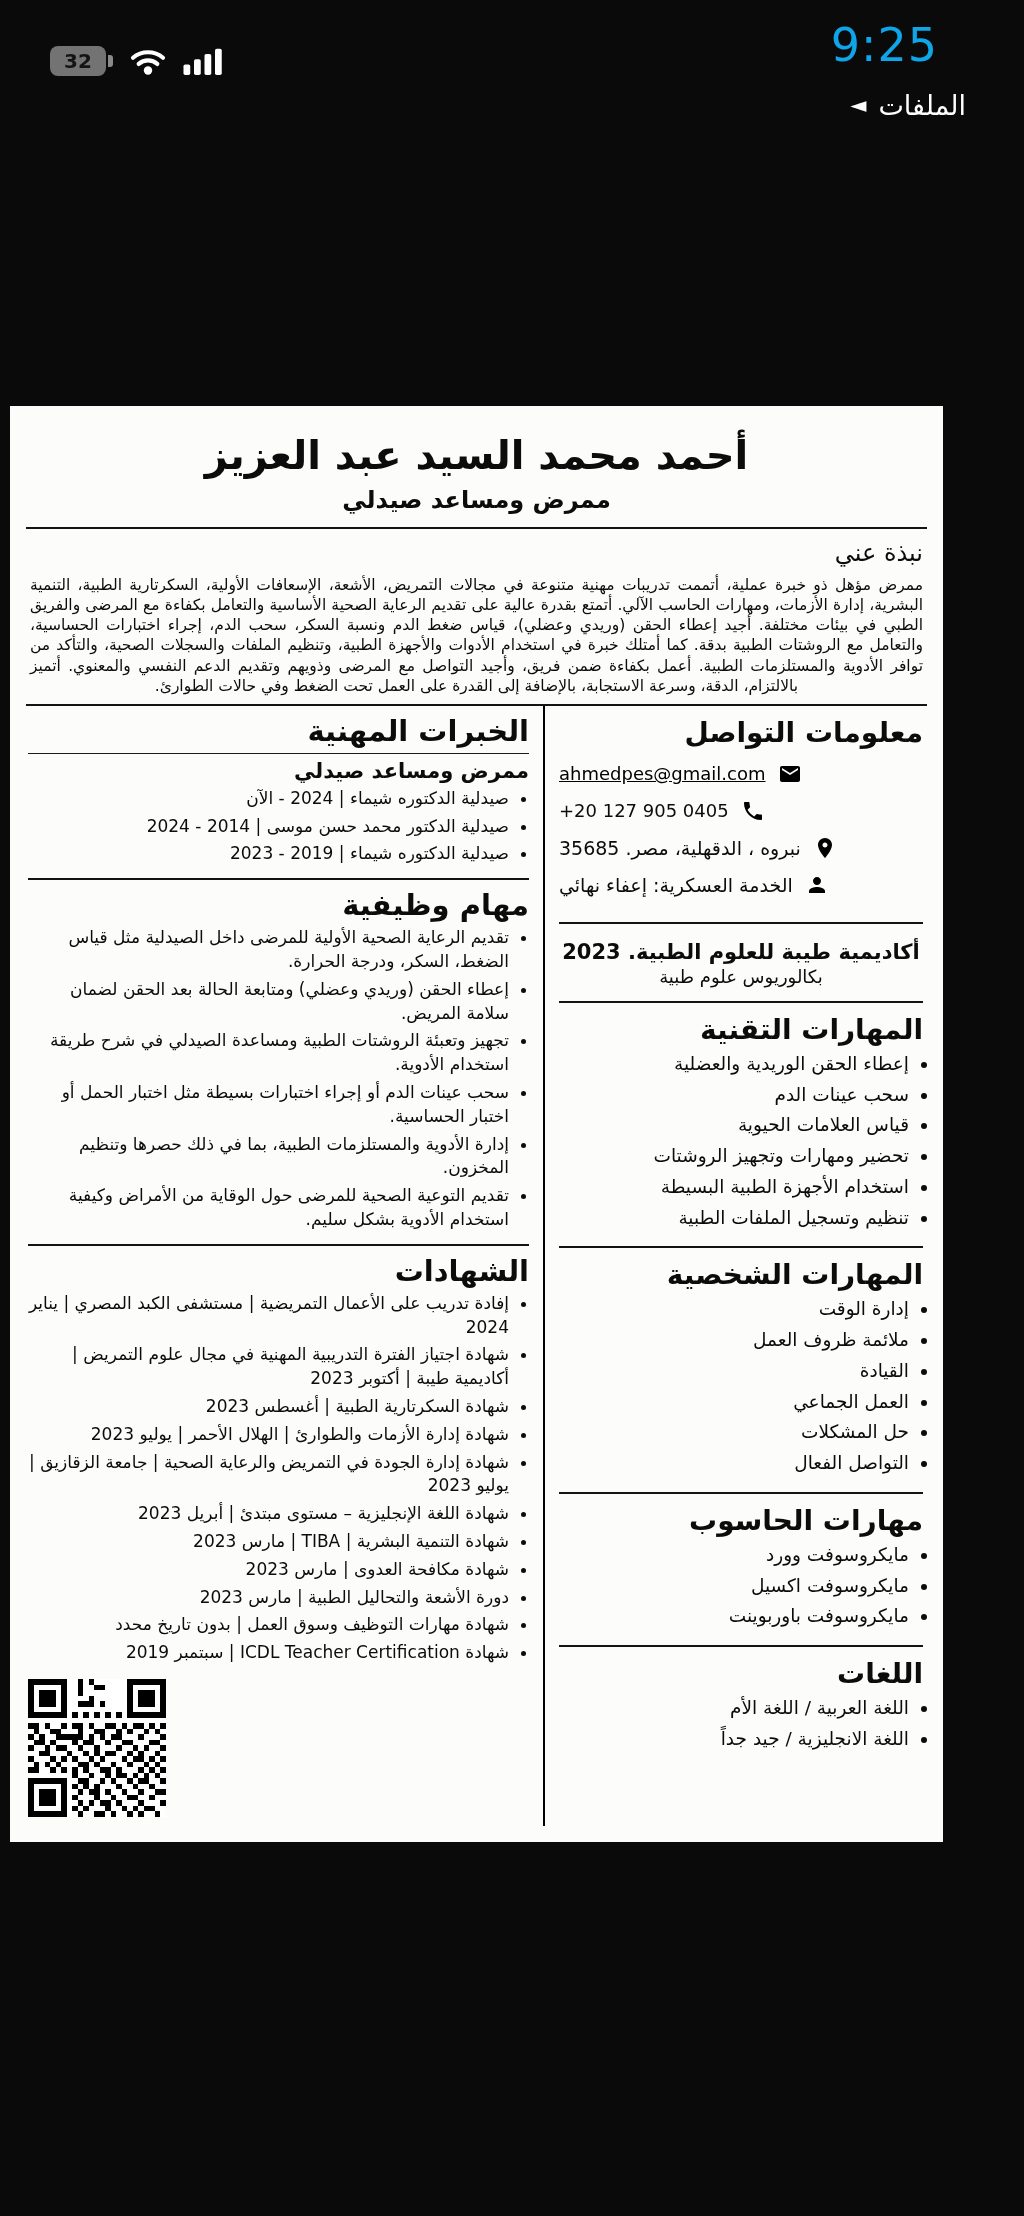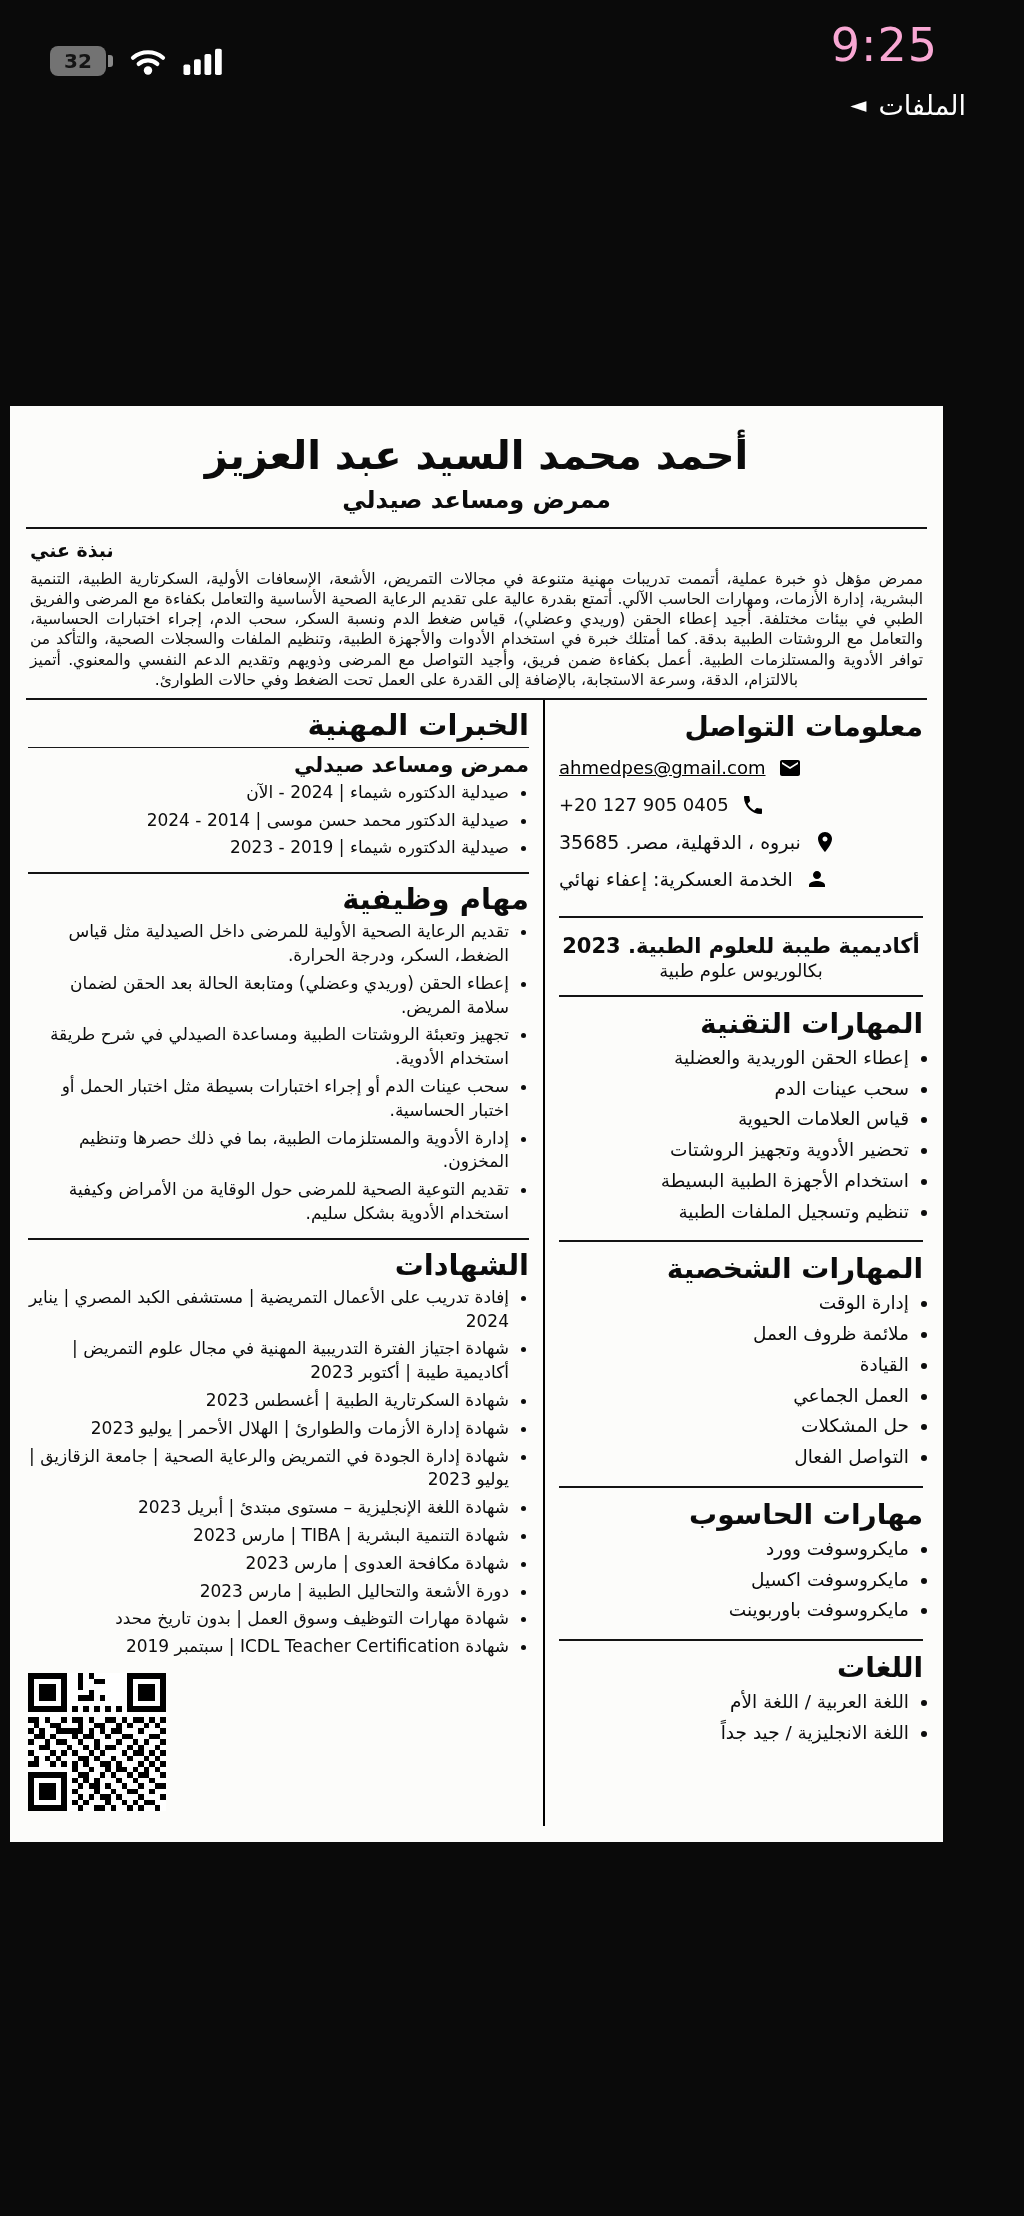--- a/index.html
+++ b/index.html
@@ -13,39 +13,39 @@
   .screen { position:relative; width:1024px; height:2216px; background:#0a0a0a; }
 
   
   .status-icons { position:absolute; top:44px; left:50px; height:34px; display:flex; align-items:center; gap:17px; }
   .battery { display:flex; align-items:center; gap:2px; }
   .battery-body { width:56px; height:30px; background:#737373; border-radius:8px; display:flex; align-items:center; justify-content:center; }
   .battery-num { font-size:20px; font-weight:700; color:#141414; }
   .battery-cap { width:5px; height:12px; background:#8a8a8a; border-radius:0 3px 3px 0; }
   .wifi { width:36px; height:27px; }
   .cell { width:40px; height:27px; }
-  .clock { position:absolute; top:18px; right:86px; color:#f9a8d4; font-size:46px; font-weight:500; letter-spacing:1px; }
+  .clock { position:absolute; top:18px; right:86px; color:#0ea5e9; font-size:46px; font-weight:500; letter-spacing:1px; }
   .back-btn { position:absolute; top:90px; right:58px; display:flex; align-items:center; gap:12px; color:#fff; font-size:27px; cursor:pointer; }
   .back-tri { font-size:21px; line-height:1; }
 
   
   .doc {
     position:absolute; top:406px; left:10px; width:933px; height:1436px;
     background:#fcfcfa; color:#0c0c0c;
     direction:rtl; text-align:right;
     padding:26px 16px 16px;
     display:flex; flex-direction:column;
     overflow:hidden;
   }
   .doc-header h1 { margin:0; text-align:center; font-size:40px; font-weight:700; }
   .doc-header h2 { margin:8px 0 0; text-align:center; font-size:24px; font-weight:700; }
   .rule { border:0; border-top:2px solid #141414; margin:13px 0 0; }
 
   .about { padding:4px 4px 8px; }
-  .about h3 { text-align:left; font-size:19px; font-weight:700; margin:6px 0 8px; }
+  .about h3 { text-align:right; font-size:24px; font-weight:400; margin:6px 0 8px; }
   .about p { margin:0; font-size:15.5px; line-height:1.3; text-align:justify; text-align-last:center; }
 
   .columns { flex:1; display:flex; border-top:2px solid #141414; }
   .side { width:384px; padding:0 4px 0 14px; border-left:2px solid #000000; }
   .main { flex:1; padding:0 14px 0 2px; }
 
   .side-sec { border-bottom:2px solid #141414; padding:10px 0 12px; }
   .side-sec:last-child { border-bottom:0; }
   .side-sec h3 { margin:0 0 4px; font-size:28px; font-weight:700; }
 
@@ -156,21 +156,21 @@
           <p class="edu1">أكاديمية طيبة للعلوم الطبية. 2023</p>
           <p class="edu2">بكالوريوس علوم طبية</p>
         </section>
 
         <section class="side-sec">
           <h3>المهارات التقنية</h3>
           <ul class="blist">
               <li>إعطاء الحقن الوريدية والعضلية</li>
               <li>سحب عينات الدم</li>
               <li>قياس العلامات الحيوية</li>
-              <li>تحضير الأدوية وتجهيز الروشتات</li>
+              <li>تحضير ومهارات وتجهيز الروشتات</li>
               <li>استخدام الأجهزة الطبية البسيطة</li>
               <li>تنظيم وتسجيل الملفات الطبية</li>
             </ul>
         </section>
 
         <section class="side-sec">
           <h3>المهارات الشخصية</h3>
           <ul class="blist">
               <li>إدارة الوقت</li>
               <li>ملائمة ظروف العمل</li>

